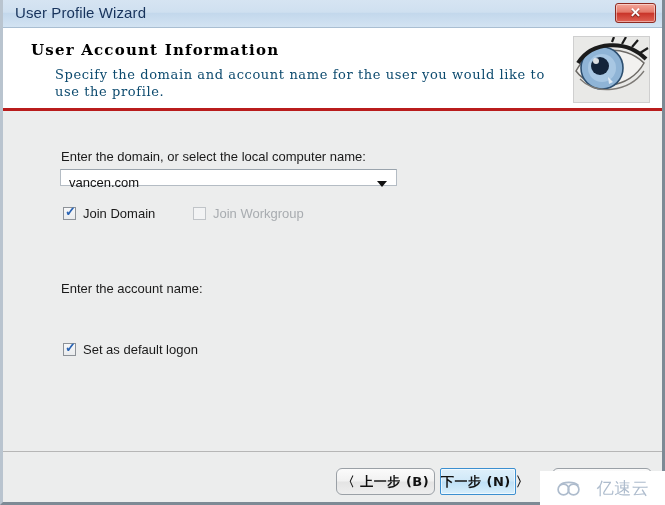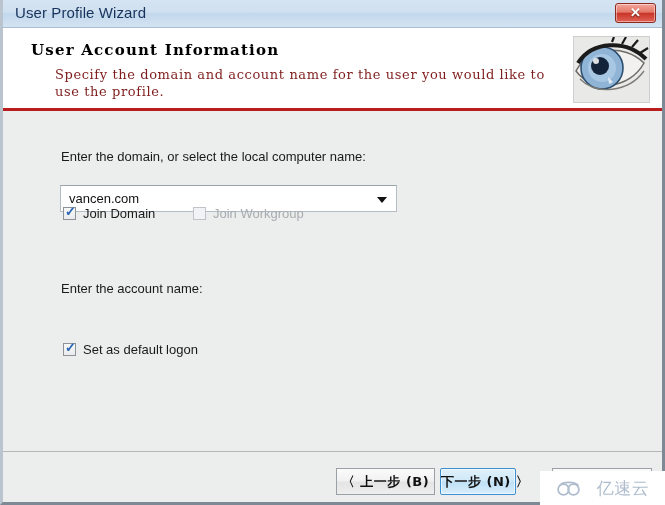--- a/index.html
+++ b/index.html
@@ -94,21 +94,21 @@
     white-space: nowrap;
   }
   .header-sub {
     position: absolute;
     left: 52px;
     top: 38px;
     width: 500px;
     font-family: "DejaVu Serif", serif;
     font-size: 13px;
     line-height: 17px;
-    color: #7f1d1d;
+    color: #0c4a6e;
     letter-spacing: 0.6px;
   }
   .header-image {
     position: absolute;
     right: 12px;
     top: 8px;
     width: 77px;
     height: 67px;
     border: 1px solid #cfcfcf;
     background: #e8e8e8;
@@ -225,21 +225,21 @@
     top: 341px;
     bottom: 0;
     background: #eceded;
   }
 
   .btn {
     position: absolute;
     box-sizing: border-box;
     height: 27px;
     border: 1px solid #9aa0a6;
-    border-radius: 0;
+    border-radius: 6px;
     background: linear-gradient(to bottom, #fbfbfb 0%, #f1f1f1 48%, #e4e4e4 52%, #eeeeee 100%);
     font-family: "DejaVu Sans", sans-serif;
     font-size: 13px;
     font-weight: bold;
     color: #111111;
     text-align: center;
     line-height: 25px;
     letter-spacing: 0.5px;
     white-space: nowrap;
   }
@@ -300,21 +300,21 @@
         <path d="M58 10 l6 -7 M48 7 l4 -7 M38 5 l2 -5 M66 16 l8 -5" stroke="#1b1b1b" stroke-width="2.2" fill="none"></path>
         <path d="M6 42 C22 58, 54 56, 70 34" fill="none" stroke="#7d7a76" stroke-width="1.3"></path>
       </svg>
     </div>
   </div>
 
   <div class="body">
 
     <div class="field-label" style="left:58px; top:38px;">Enter the domain, or select the local computer name:</div>
 
-    <div class="combo" style="left:57px; top:74px; width:337px; height:27px;">
+    <div class="combo" style="left:57px; top:58px; width:337px; height:17px;">
       <div class="combo-value">vancen.com</div>
       <div class="combo-arrow"></div>
     </div>
 
     <div class="checkrow" style="left:60px; top:95px;">
       <span class="checkbox">
         <span class="tick">✓</span>
       </span>
       <span class="check-label">Join Domain</span>
     </div>

